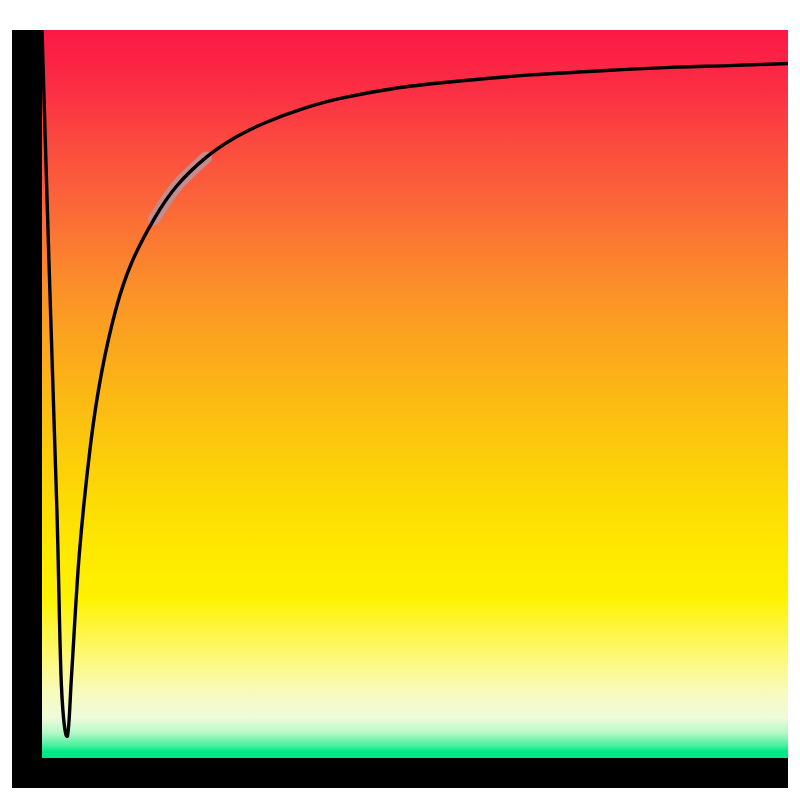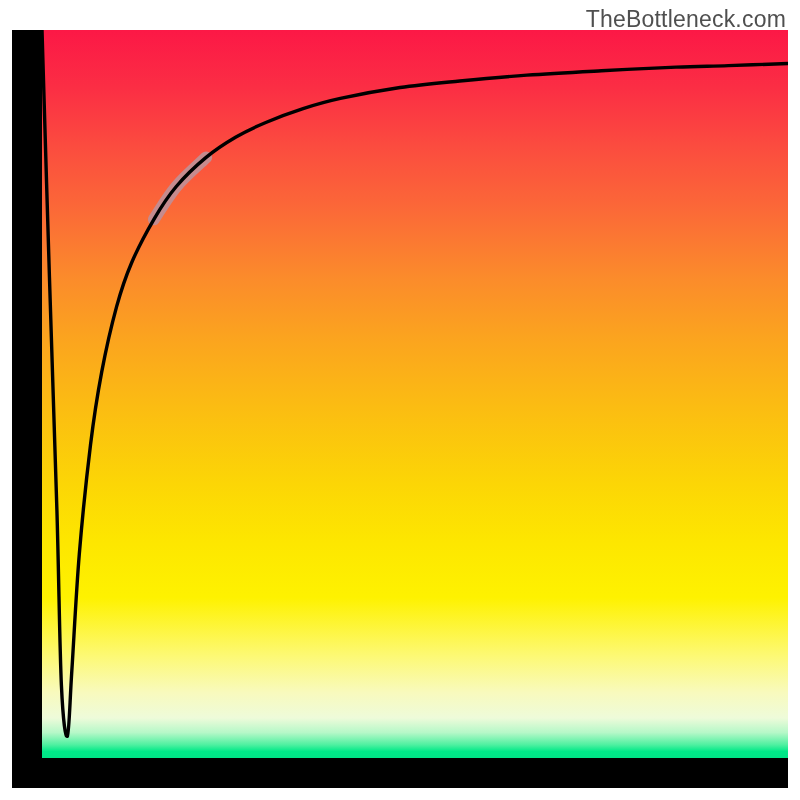--- a/index.html
+++ b/index.html
@@ -65,21 +65,20 @@
     inset: 0;
     width: 100%;
     height: 100%;
     display: block;
   }
 </style>
 </head>
 <body>
 
 <div class="chart-container">
-  <div class="watermark">TheBottleneck.com</div>
 
   <div class="plot-frame">
     <div class="plot-area">
       <div class="gradient-bg"></div>
       <svg class="curve" viewBox="0 0 746 728" preserveAspectRatio="none">
         <path fill="none" stroke="#c58b8e" stroke-width="12" stroke-linecap="round" d="M 111.90 189.28 C 115.63 183.82, 125.58 166.83, 134.28 156.52 C 142.98 146.21, 159.15 132.25, 164.12 127.40" id="hlpath"></path>
         <path fill="none" stroke="#000000" stroke-width="3.4" stroke-linejoin="round" stroke-linecap="round" d="M 0.00 0.00 C 1.24 41.25, 4.97 167.44, 7.46 247.52 C 9.95 327.60, 12.93 412.53, 14.92 480.48 C 16.91 548.43, 17.66 617.59, 19.40 655.20 C 21.14 692.81, 23.62 708.59, 25.36 706.16 C 27.10 703.73, 27.85 670.97, 29.84 640.64 C 31.83 610.31, 34.19 561.77, 37.30 524.16 C 40.41 486.55, 44.76 445.29, 48.49 414.96 C 52.22 384.63, 55.33 365.21, 59.68 342.16 C 64.03 319.11, 69.63 294.84, 74.60 276.64 C 79.57 258.44, 83.30 247.52, 89.52 232.96 C 95.74 218.40, 104.44 202.02, 111.90 189.28 C 119.36 176.54, 125.58 166.83, 134.28 156.52 C 142.98 146.21, 154.17 135.65, 164.12 127.40 C 174.07 119.15, 184.01 112.84, 193.96 107.02 C 203.91 101.19, 212.61 97.19, 223.80 92.46 C 234.99 87.72, 248.67 82.63, 261.10 78.62 C 273.53 74.62, 282.24 71.95, 298.40 68.43 C 314.56 64.91, 338.19 60.42, 358.08 57.51 C 377.97 54.60, 396.62 53.02, 417.76 50.96 C 438.90 48.90, 461.28 46.83, 484.90 45.14 C 508.52 43.44, 534.63 42.10, 559.50 40.77 C 584.37 39.43, 612.96 37.98, 634.10 37.13 C 655.24 36.28, 667.67 36.28, 686.32 35.67 C 704.97 35.07, 736.05 33.85, 746.00 33.49" id="mainpath"></path>
       </svg>
     </div>
   </div>

